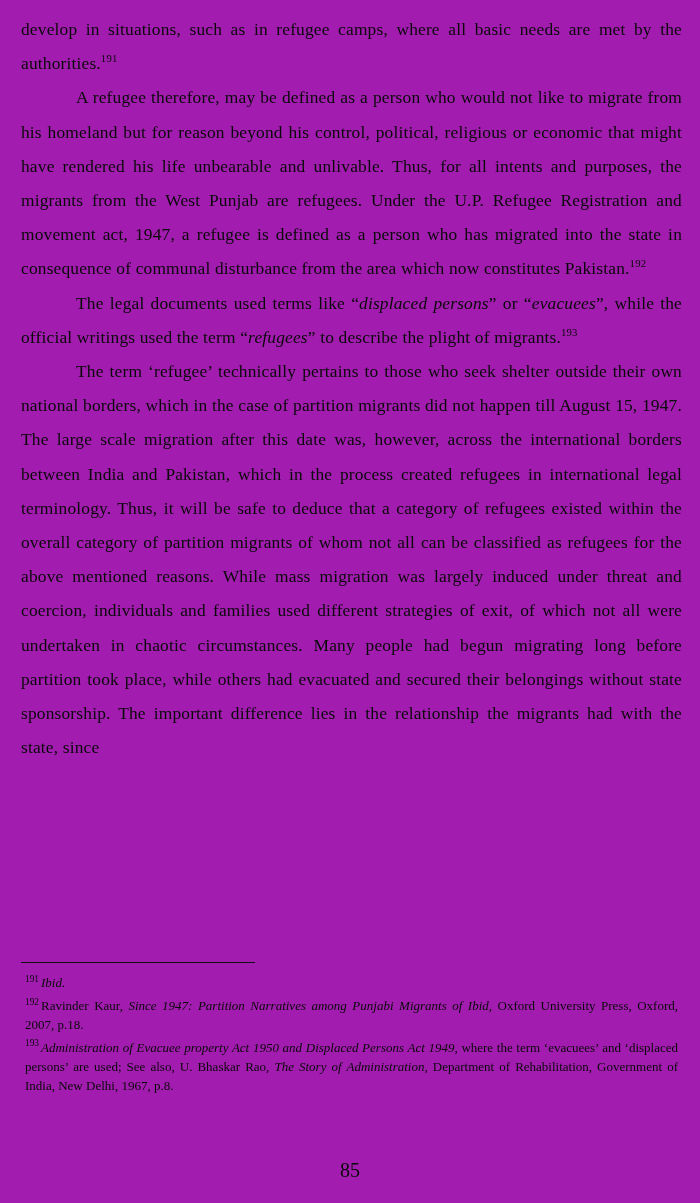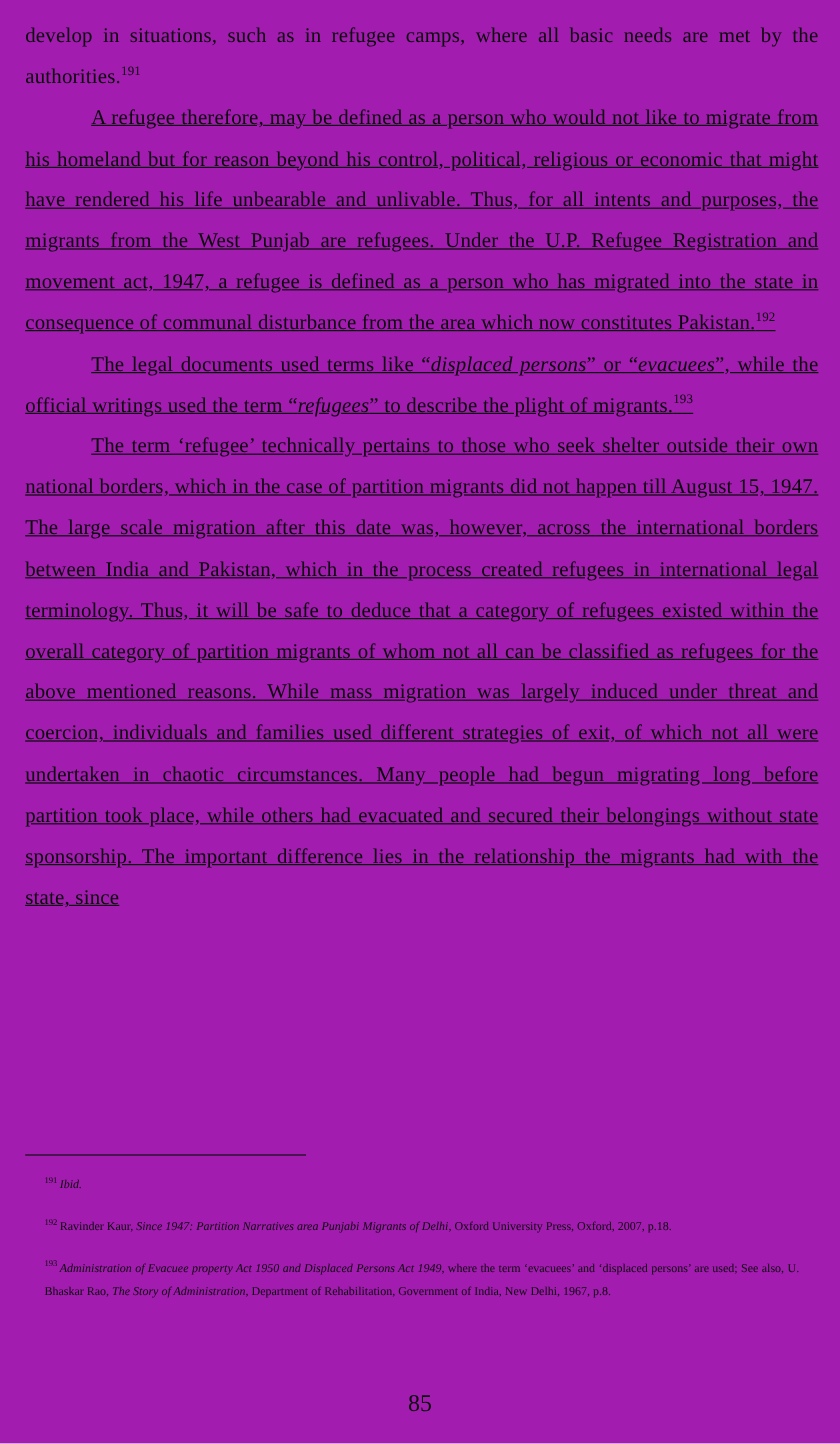--- a/index.html
+++ b/index.html
@@ -28,21 +28,20 @@
     font-size: 17.4px;
     line-height: 34.2px;
     text-align: justify;
     text-justify: inter-word;
     -webkit-hyphens: none;
     hyphens: none;
     letter-spacing: 0.01em;
   }
   p.indent {
     text-indent: 55px;
-    text-decoration: underline;
   }
   
   .sup {
     font-size: 0.62em;
     vertical-align: super;
     line-height: 0;
   }
   i, .ital {
     font-style: italic;
   }
@@ -54,22 +53,22 @@
     top: 962px;
     width: 661px;
   }
   .fn-rule {
     width: 234px;
     height: 0;
     border-top: 1.4px solid #111;
     margin: 0 0 11px 0;
   }
   p.fn {
-    margin: 16px;
-    font-size: 10px;
+    margin: 4px;
+    font-size: 13px;
     line-height: 18.9px;
     text-align: justify;
     text-justify: inter-word;
     -webkit-hyphens: none;
     hyphens: none;
   }
   .fn .sup {
     font-size: 0.72em;
     vertical-align: super;
     line-height: 0;
@@ -98,20 +97,20 @@
       <p class="para indent">A refugee therefore, may be defined as a person who would not like to migrate from his homeland but for reason beyond his control, political, religious or economic that might have rendered his life unbearable and unlivable. Thus, for all intents and purposes, the migrants from the West Punjab are refugees. Under the U.P. Refugee Registration and movement act, 1947, a refugee is defined as a person who has migrated into the state in consequence of communal disturbance from the area which now constitutes Pakistan.<span class="sup">192</span></p>
       <p class="para indent">The legal documents used terms like “<i class="ital">displaced persons</i>” or “<i class="ital">evacuees</i>”, while the official writings used the term “<i class="ital">refugees</i>” to describe the plight of migrants.<span class="sup">193</span></p>
       <p class="para indent">The term ‘refugee’ technically pertains to those who seek shelter outside their own national borders, which in the case of partition migrants did not happen till August 15, 1947. The large scale migration after this date was, however, across the international borders between India and Pakistan, which in the process created refugees in international legal terminology. Thus, it will be safe to deduce that a category of refugees existed within the overall category of partition migrants of whom not all can be classified as refugees for the above mentioned reasons. While mass migration was largely induced under threat and coercion, individuals and families used different strategies of exit, of which not all were undertaken in chaotic circumstances. Many people had begun migrating long before partition took place, while others had evacuated and secured their belongings without state sponsorship. The important difference lies in the relationship the migrants had with the state, since</p>
     </div>
 
   <div class="footnotes">
     <div class="fn-rule"></div>
     <div id="footnote-list">
 
     <p class="fn"><span class="sup">191</span><i class="ital">Ibid.</i></p>
-        <p class="fn"><span class="sup">192</span>Ravinder Kaur, <i class="ital">Since 1947: Partition Narratives area Punjabi Migrants of Delhi</i>, Oxford University Press, Oxford, 2007, p.18.</p>
+        <p class="fn"><span class="sup">192</span>Ravinder Kaur, <i class="ital">Since 1947: Partition Narratives among Punjabi Migrants of Ibid</i>, Oxford University Press, Oxford, 2007, p.18.</p>
         <p class="fn"><span class="sup">193</span><i class="ital">Administration of Evacuee property Act 1950 and Displaced Persons Act 1949</i>, where the term ‘evacuees’ and ‘displaced persons’ are used; See also, U. Bhaskar Rao, <i class="ital">The Story of Administration</i>, Department of Rehabilitation, Government of India, New Delhi, 1967, p.8.</p>
       </div>
   </div>
 
   <div class="page-number">85</div>
 
 </div>
 
 </body></html>

